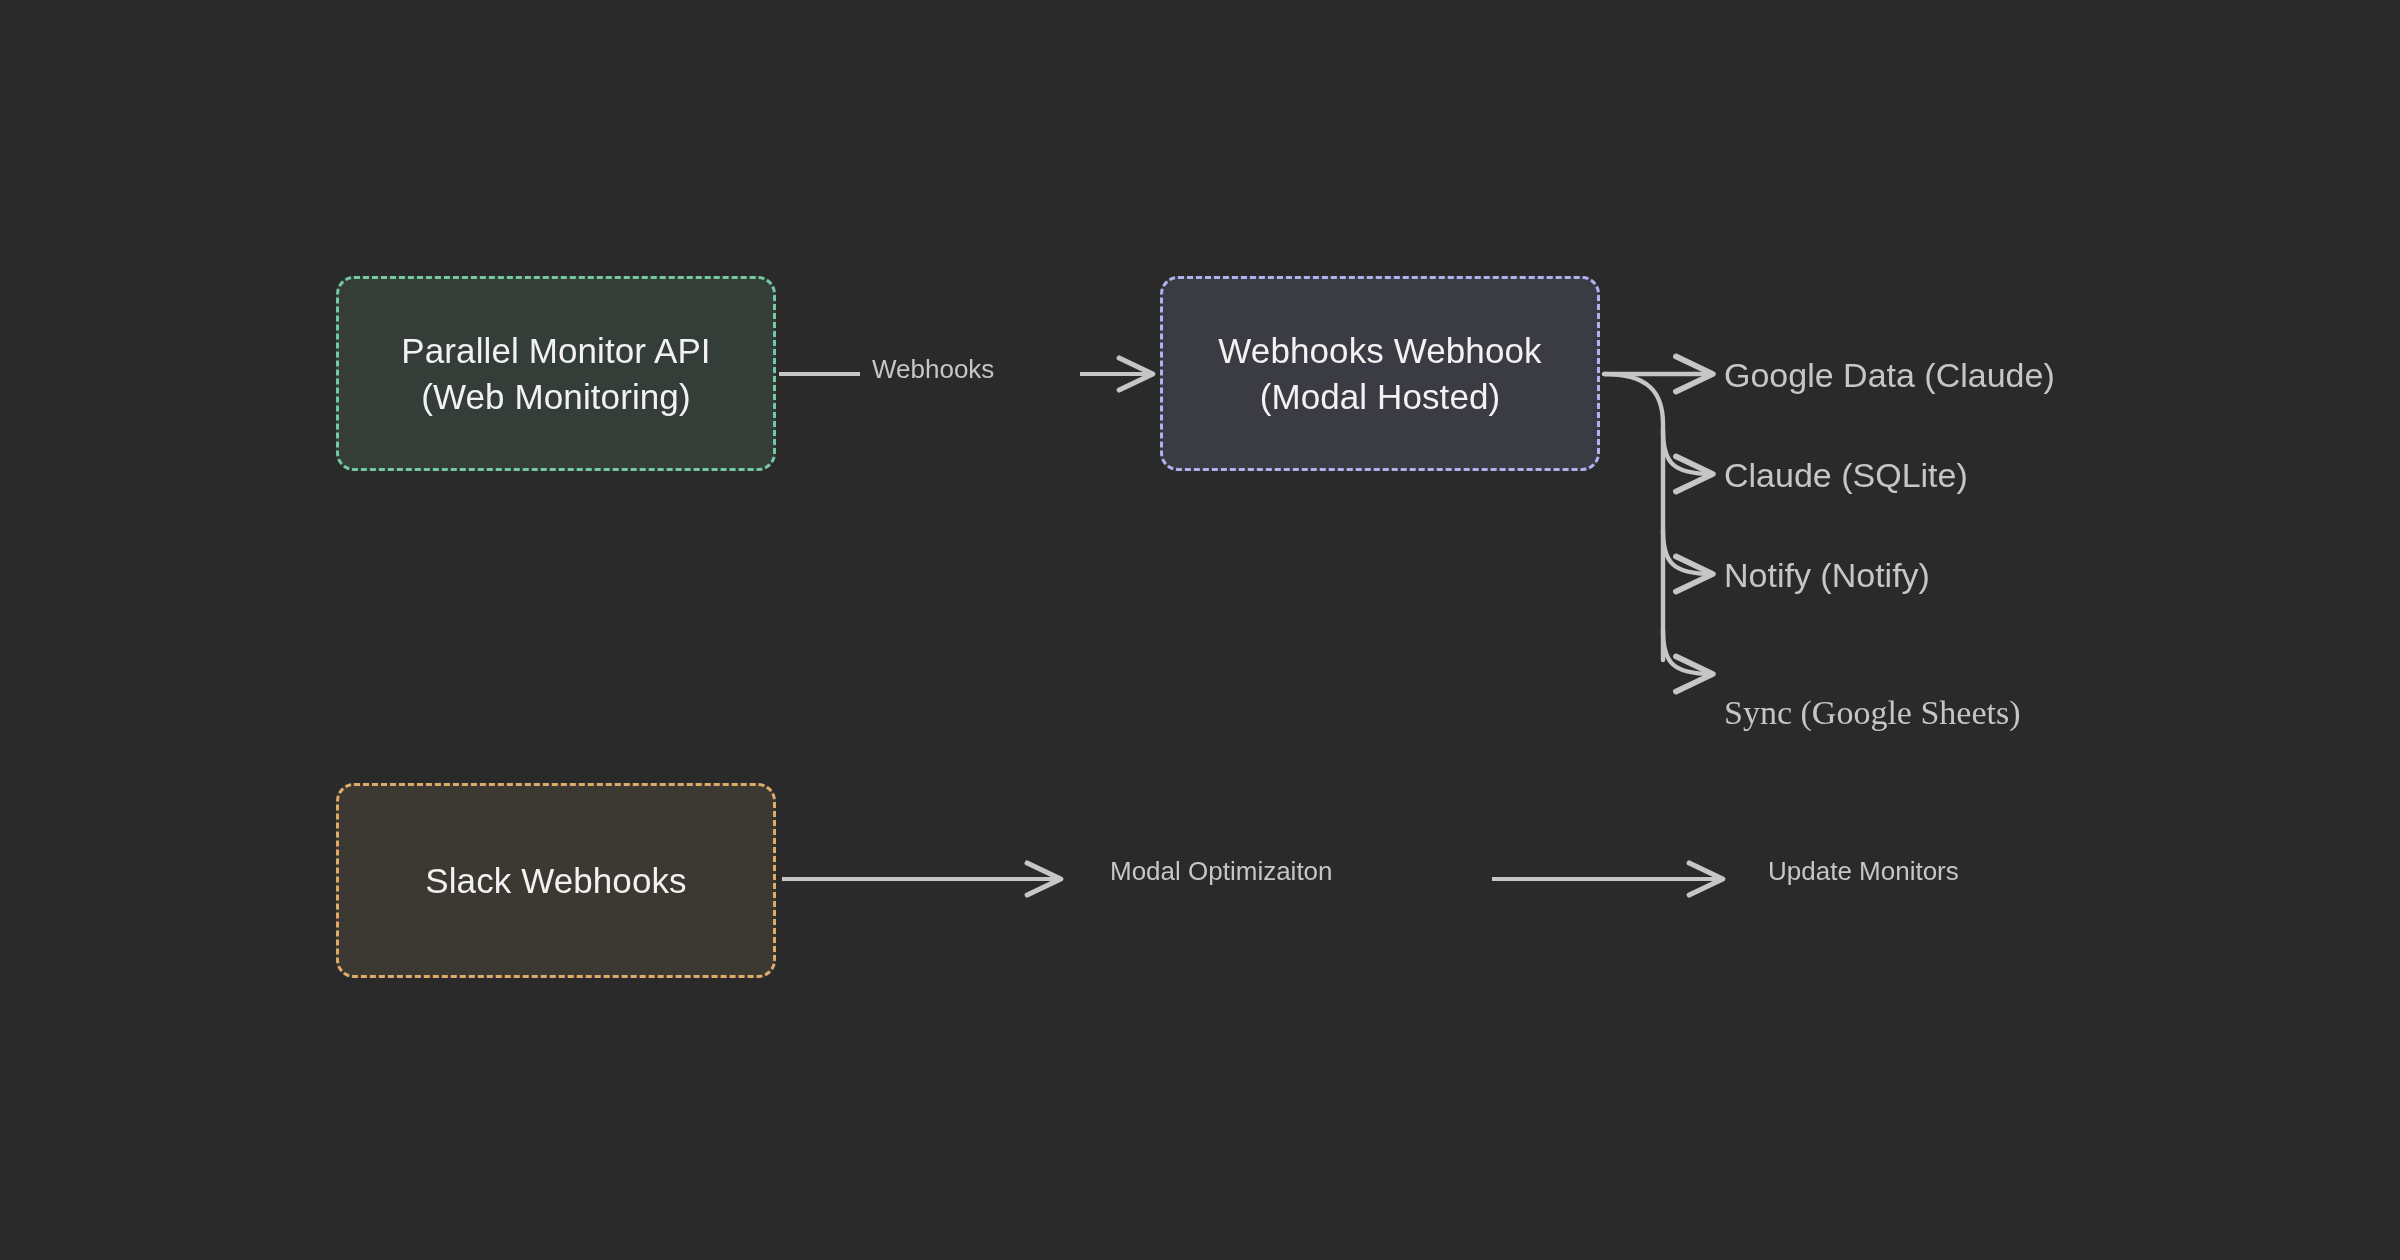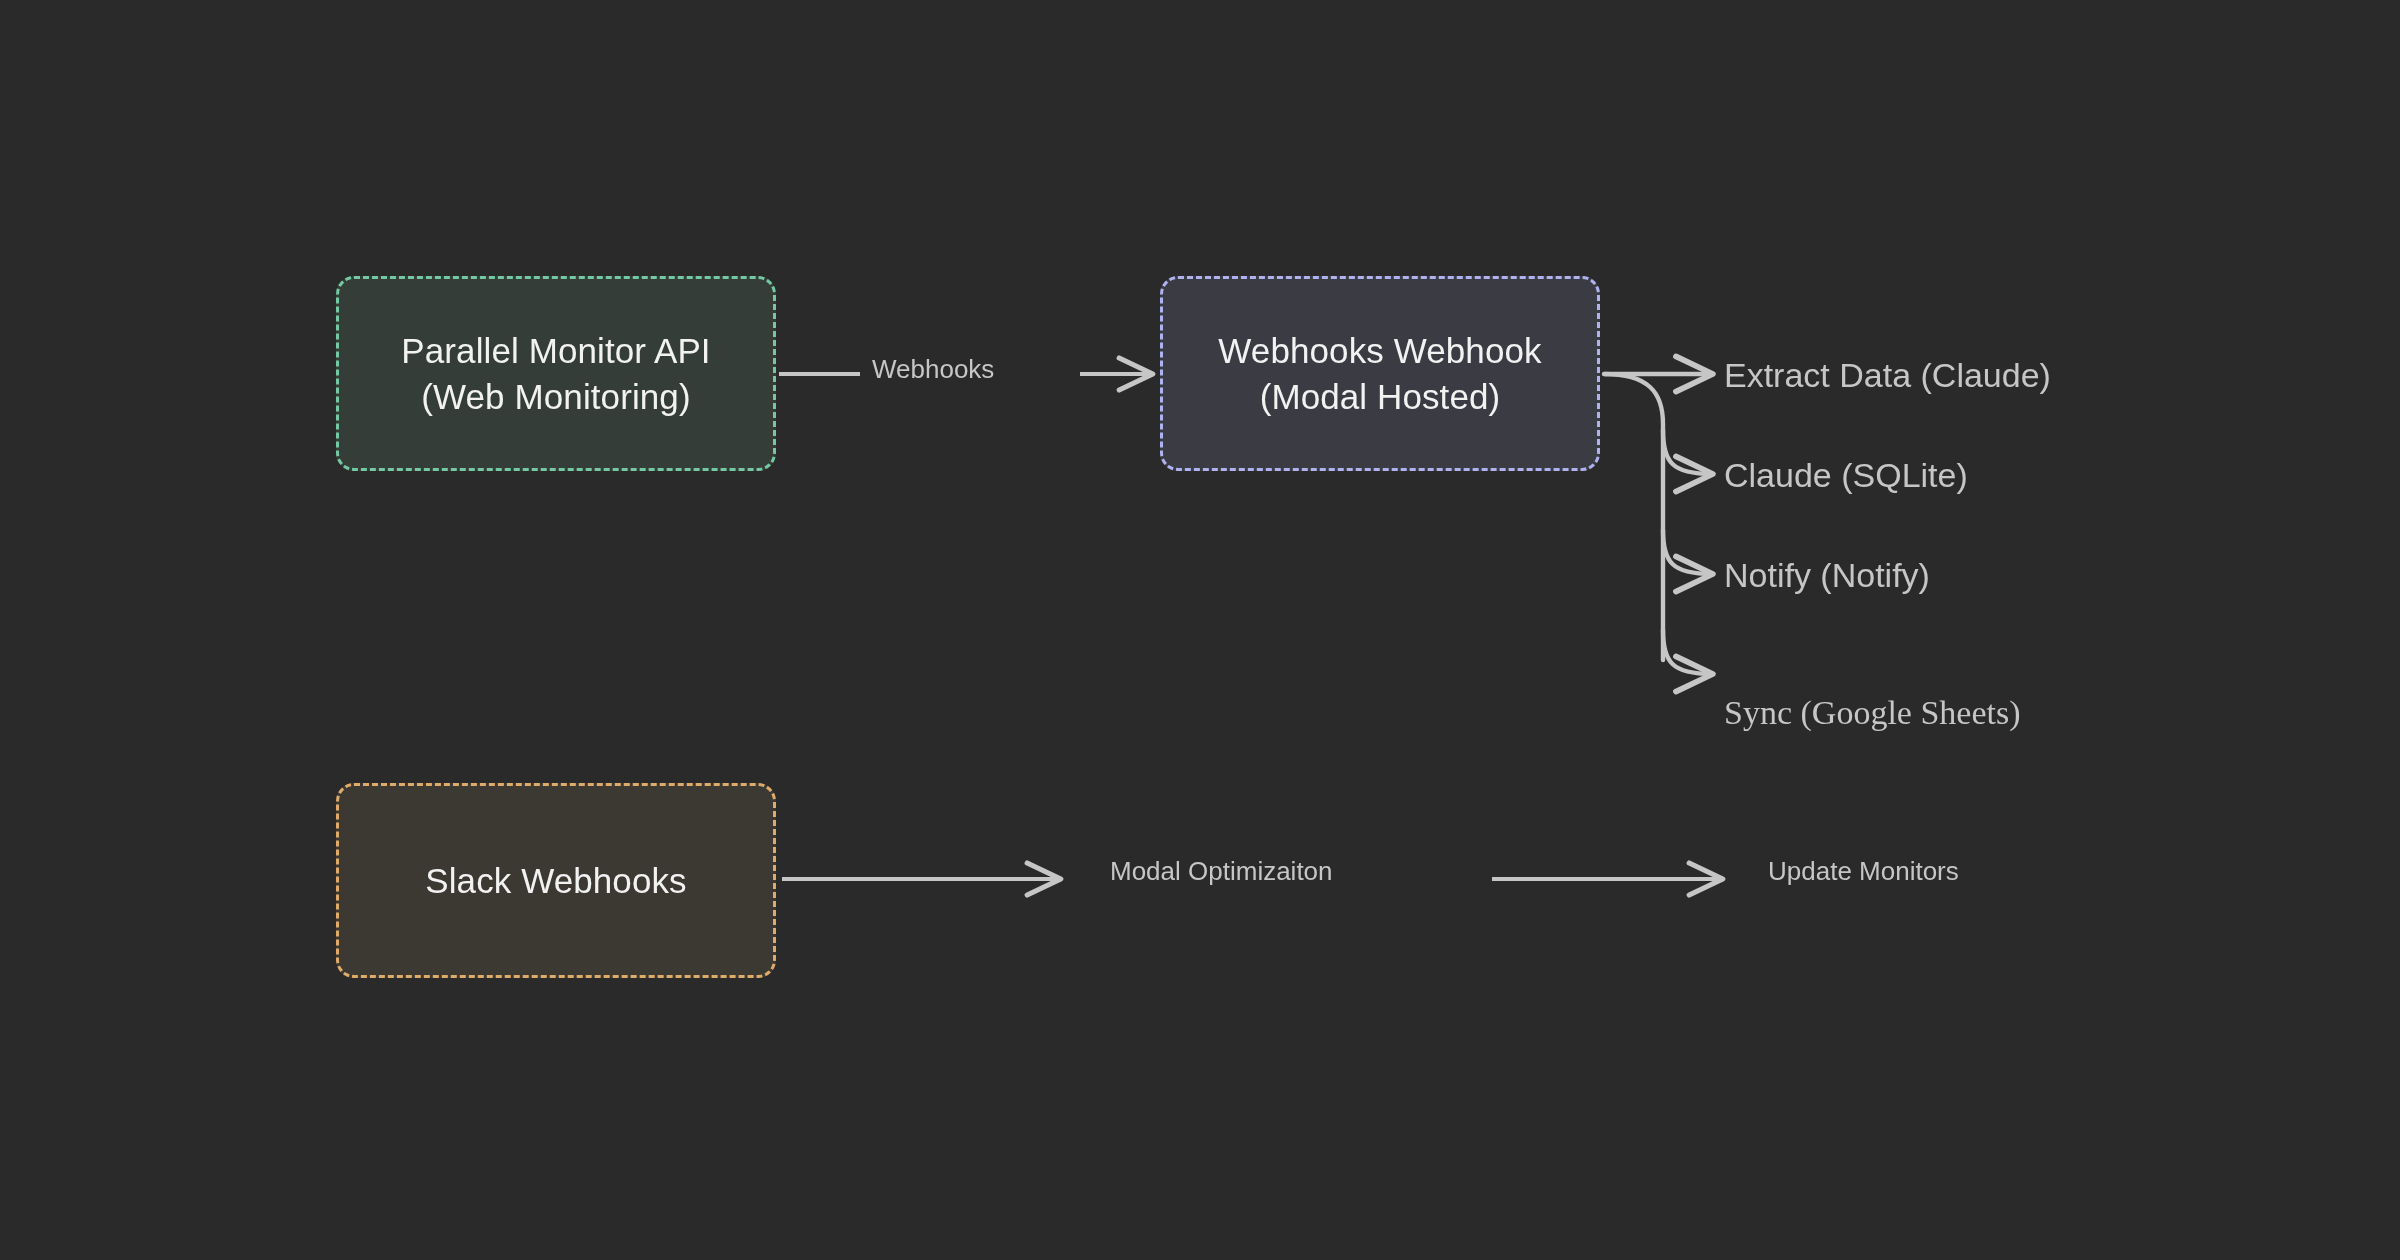--- a/index.html
+++ b/index.html
@@ -151,19 +151,19 @@
     <div class="node" id="node-slack-reactions">
       <span class="line">Slack Webhooks</span>
     </div>
 
     <div class="edge-label" id="label-webhooks">Webhooks</div>
 
     <div class="edge-label" id="label-dspy">Modal Optimizaiton</div>
 
     <div class="edge-label" id="label-update-monitors">Update Monitors</div>
 
-    <div class="branch-label" id="branch-label-0">Extract Data (Claude)</div>
+    <div class="branch-label" id="branch-label-0">Google Data (Claude)</div>
     <div class="branch-label" id="branch-label-1">Claude (SQLite)</div>
     <div class="branch-label" id="branch-label-2">Notify (Notify)</div>
     <div class="branch-label" id="branch-label-3">Sync (Google Sheets)</div>
 
   </div>
 </div>
 
 </body></html>

